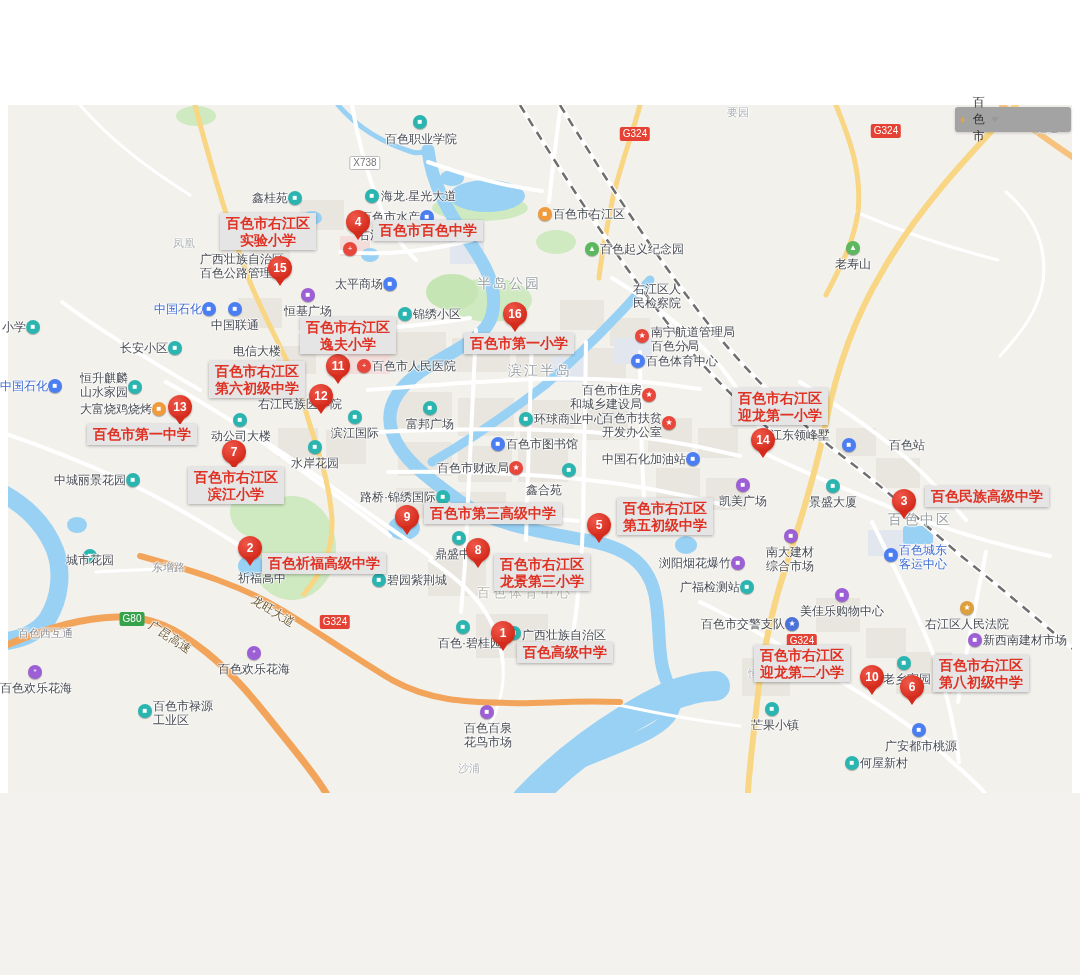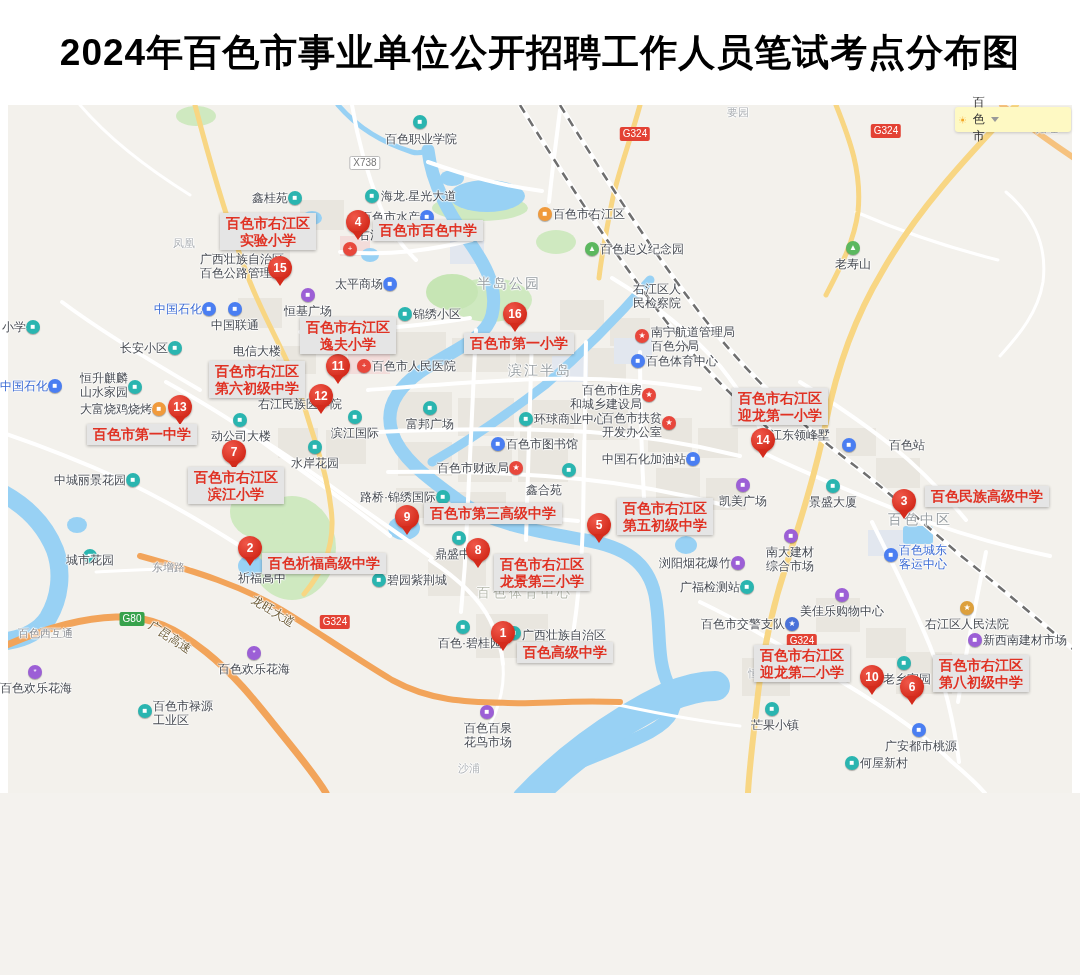--- a/index.html
+++ b/index.html
@@ -34,34 +34,33 @@
   .ptx.road{color:#8d9095;font-size:11px;}
   .ptx.onroad{color:#6b5a35;font-size:12px;}
   .ptx.faint{color:#aeb2b6;font-size:11px;}
   
   .bdg{position:absolute;transform:translate(-50%,-50%);font-size:10px;line-height:14px;
        padding:0 3px;border-radius:2px;z-index:14;margin-left:20px;}
   .bdg.red{background:#e34234;color:#fff;}
   .bdg.green{background:#37a24c;color:#fff;}
   .bdg.white{background:#fff;color:#777;border:1px solid #bbb;line-height:12px;}
   
-  .mapctl{position:absolute;left:955px;top:107px;width:116px;height:25px;background:#fef9c3;
+  .mapctl{position:absolute;left:955px;top:107px;width:116px;height:25px;background:#a3a3a3;
           border-radius:3px;box-shadow:0 1px 3px rgba(0,0,0,.18);display:flex;align-items:center;
           z-index:50;font-size:12px;color:#333;gap:44px;}
   .mapctl button{border:none;background:none;font:inherit;color:inherit;display:flex;
           align-items:center;gap:3px;padding:0 4px;cursor:pointer;}
   .chev{width:0;height:0;border-left:4px solid transparent;border-right:4px solid transparent;
         border-top:5px solid #999;display:inline-block;}
   .vdiv{width:1px;height:14px;background:#e3e3e3;}
 </style>
 </head>
 <body>
 
 <div class="page">
-  <h1 class="title">2024年百色市事业单位公开招聘工作人员笔试考点分布图</h1>
 
   <div class="map">
     <svg class="base" width="1080" height="975" viewBox="0 0 1080 975">
       <defs>
           <clipPath id="mapclip">
             <rect x="8" y="105" width="1064" height="688"></rect>
           </clipPath>
         </defs>
       <g clip-path="url(#mapclip)">
         <rect x="8" y="105" width="1064" height="688" fill="#f3f1ec"></rect>

